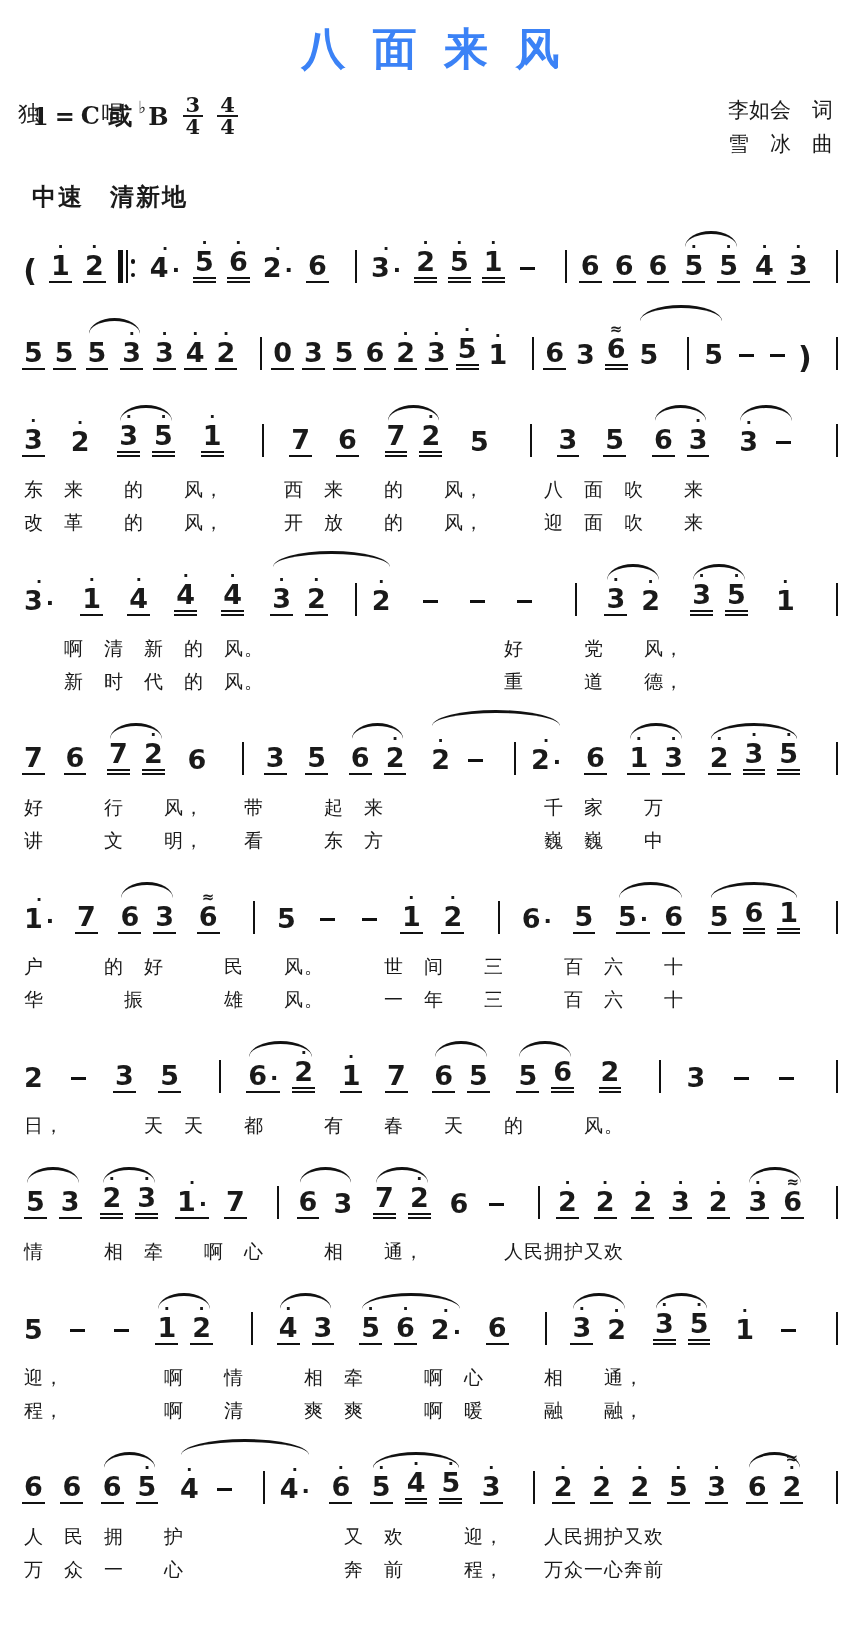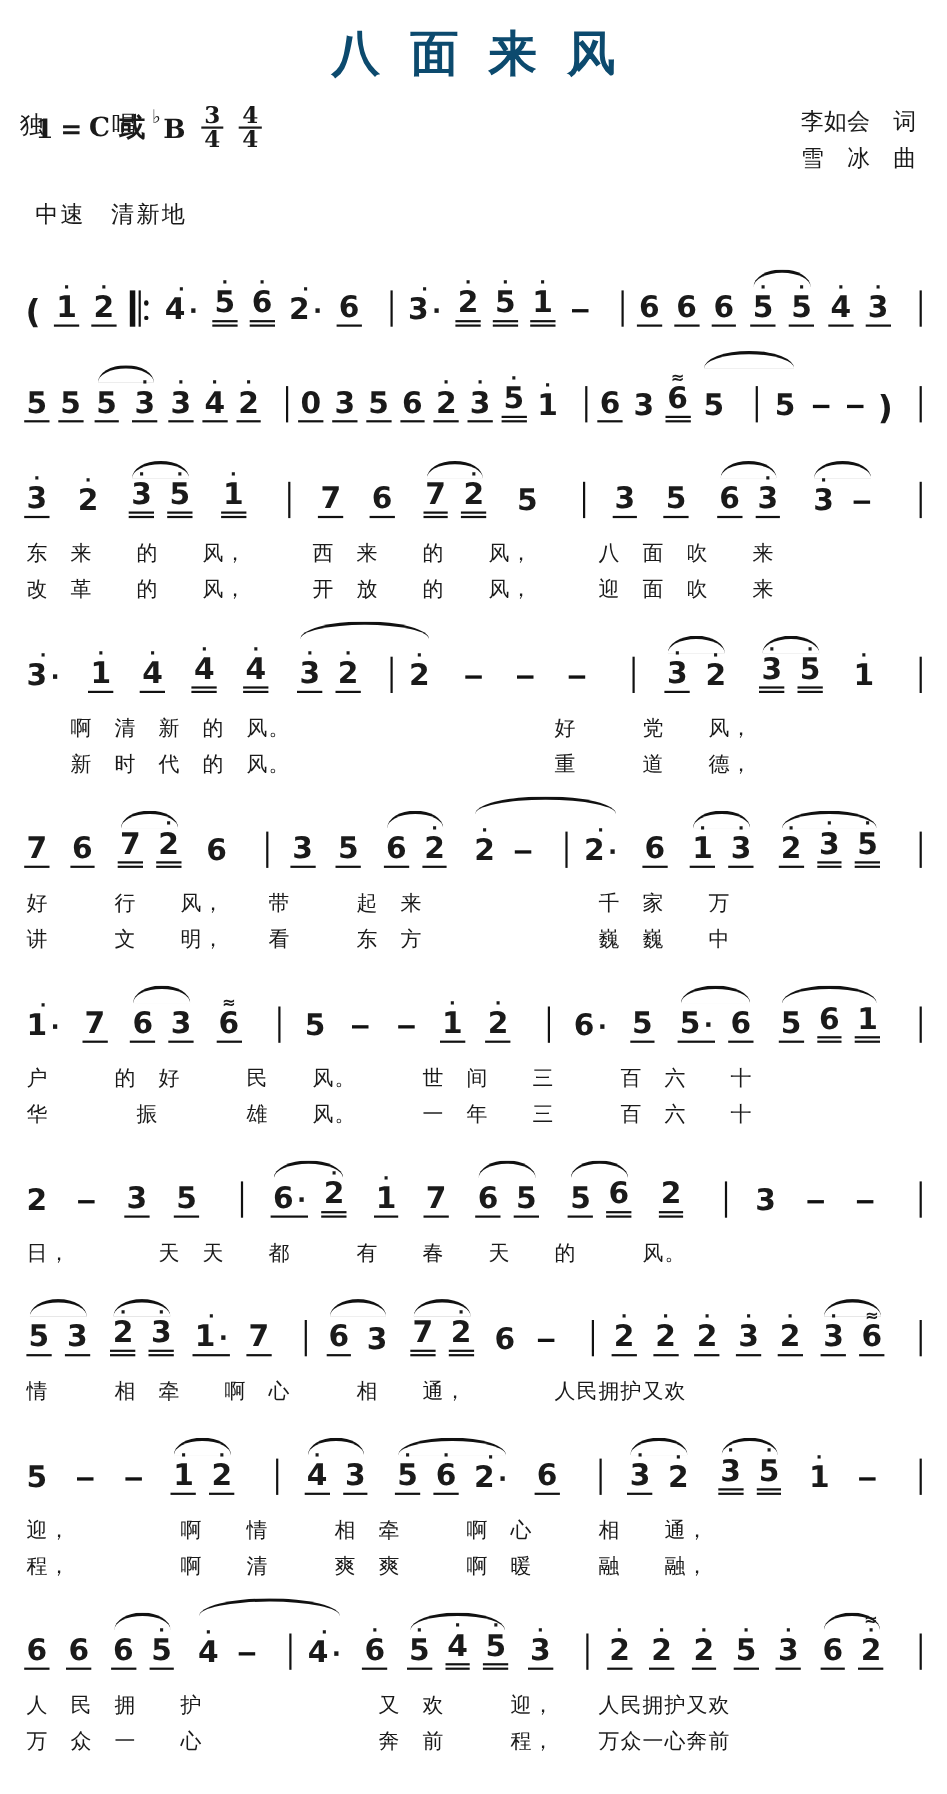--- a/index.html
+++ b/index.html
@@ -22,21 +22,21 @@
     position:absolute; left:14px; top:2px;
     font-family:"DejaVu Serif", serif;
     font-size:24px; font-weight:bold;
     display:flex; align-items:center; gap:6px;
   }
   .flat { font-size:17px; vertical-align:super; position:relative; top:-9px; margin-right:-4px;}
   .frac { display:inline-flex; flex-direction:column; align-items:center; line-height:20px; font-size:21px; margin-left:8px;}
   .frac .num { border-bottom:2px solid #1a1a1a; padding:0 3px; }
   .form { position:absolute; left:0; right:0; top:6px; text-align:left; font-size:22px; letter-spacing:0.9em;}
   .credits { position:absolute; right:10px; top:0; text-align:center; font-size:21px; line-height:34px; }
-  .tempo { font-size:21px; font-weight:normal; margin:2px 0 22px 14px; letter-spacing:2px;}
+  .tempo { font-size:24px; font-weight:bold; margin:2px 0 4px 14px; letter-spacing:2px;}
   
   .system { margin:2px 0 8px 0; }
   .system.vocal { margin-bottom:14px; }
   .notes-row { display:flex; justify-content:space-between; align-items:flex-end; padding:0 4px; }
   .tok { display:flex; flex-direction:column; align-items:center; justify-content:flex-end; height:66px; min-width:16px; }
   .above { display:flex; flex-direction:column; align-items:center; justify-content:flex-end; min-height:18px; line-height:9px; }
   .odots { font-weight:bold; font-size:16px; font-family:"DejaVu Sans",sans-serif;}
   .orn { font-weight:bold; font-size:15px; font-family:"DejaVu Sans",sans-serif; line-height:10px;}
   .core { font-family:"DejaVu Sans",sans-serif; font-weight:bold; font-size:27px; line-height:30px; padding:0 2px; display:flex; align-items:flex-end;}
   .core.u1 { border-bottom:2px solid #111; }
@@ -52,21 +52,21 @@
   .vl.thick { width:5px; }
   .rdots { width:5px; height:30px; position:relative; display:block;}
   .rdots::before,.rdots::after { content:""; position:absolute; left:0; width:4.5px; height:4.5px; border-radius:50%; background:#111; }
   .rdots::before { top:6px; } .rdots::after { bottom:6px; }
   .tok.paren { font-size:30px; font-weight:bold; padding-bottom:8px; font-family:"DejaVu Sans",sans-serif;}
   .lyric-row { font-size:19px; line-height:26px; margin:7px 0 0 6px; white-space:pre; letter-spacing:1px; }
 </style>
 </head>
 <body>
 
-<h1 class="title" style="color: #0c4a6e; text-align: center;">八面来风</h1>
+<h1 class="title" style="color: #3b82f6; text-align: center;">八面来风</h1>
 
 <div class="hdr">
   <div class="keyrow">
     <span>1</span>
     <span>=</span>
     <span>C 或</span>
     <span class="flat">♭</span>
     <span>B</span>
     <span class="frac">
       <span class="num">3</span>

